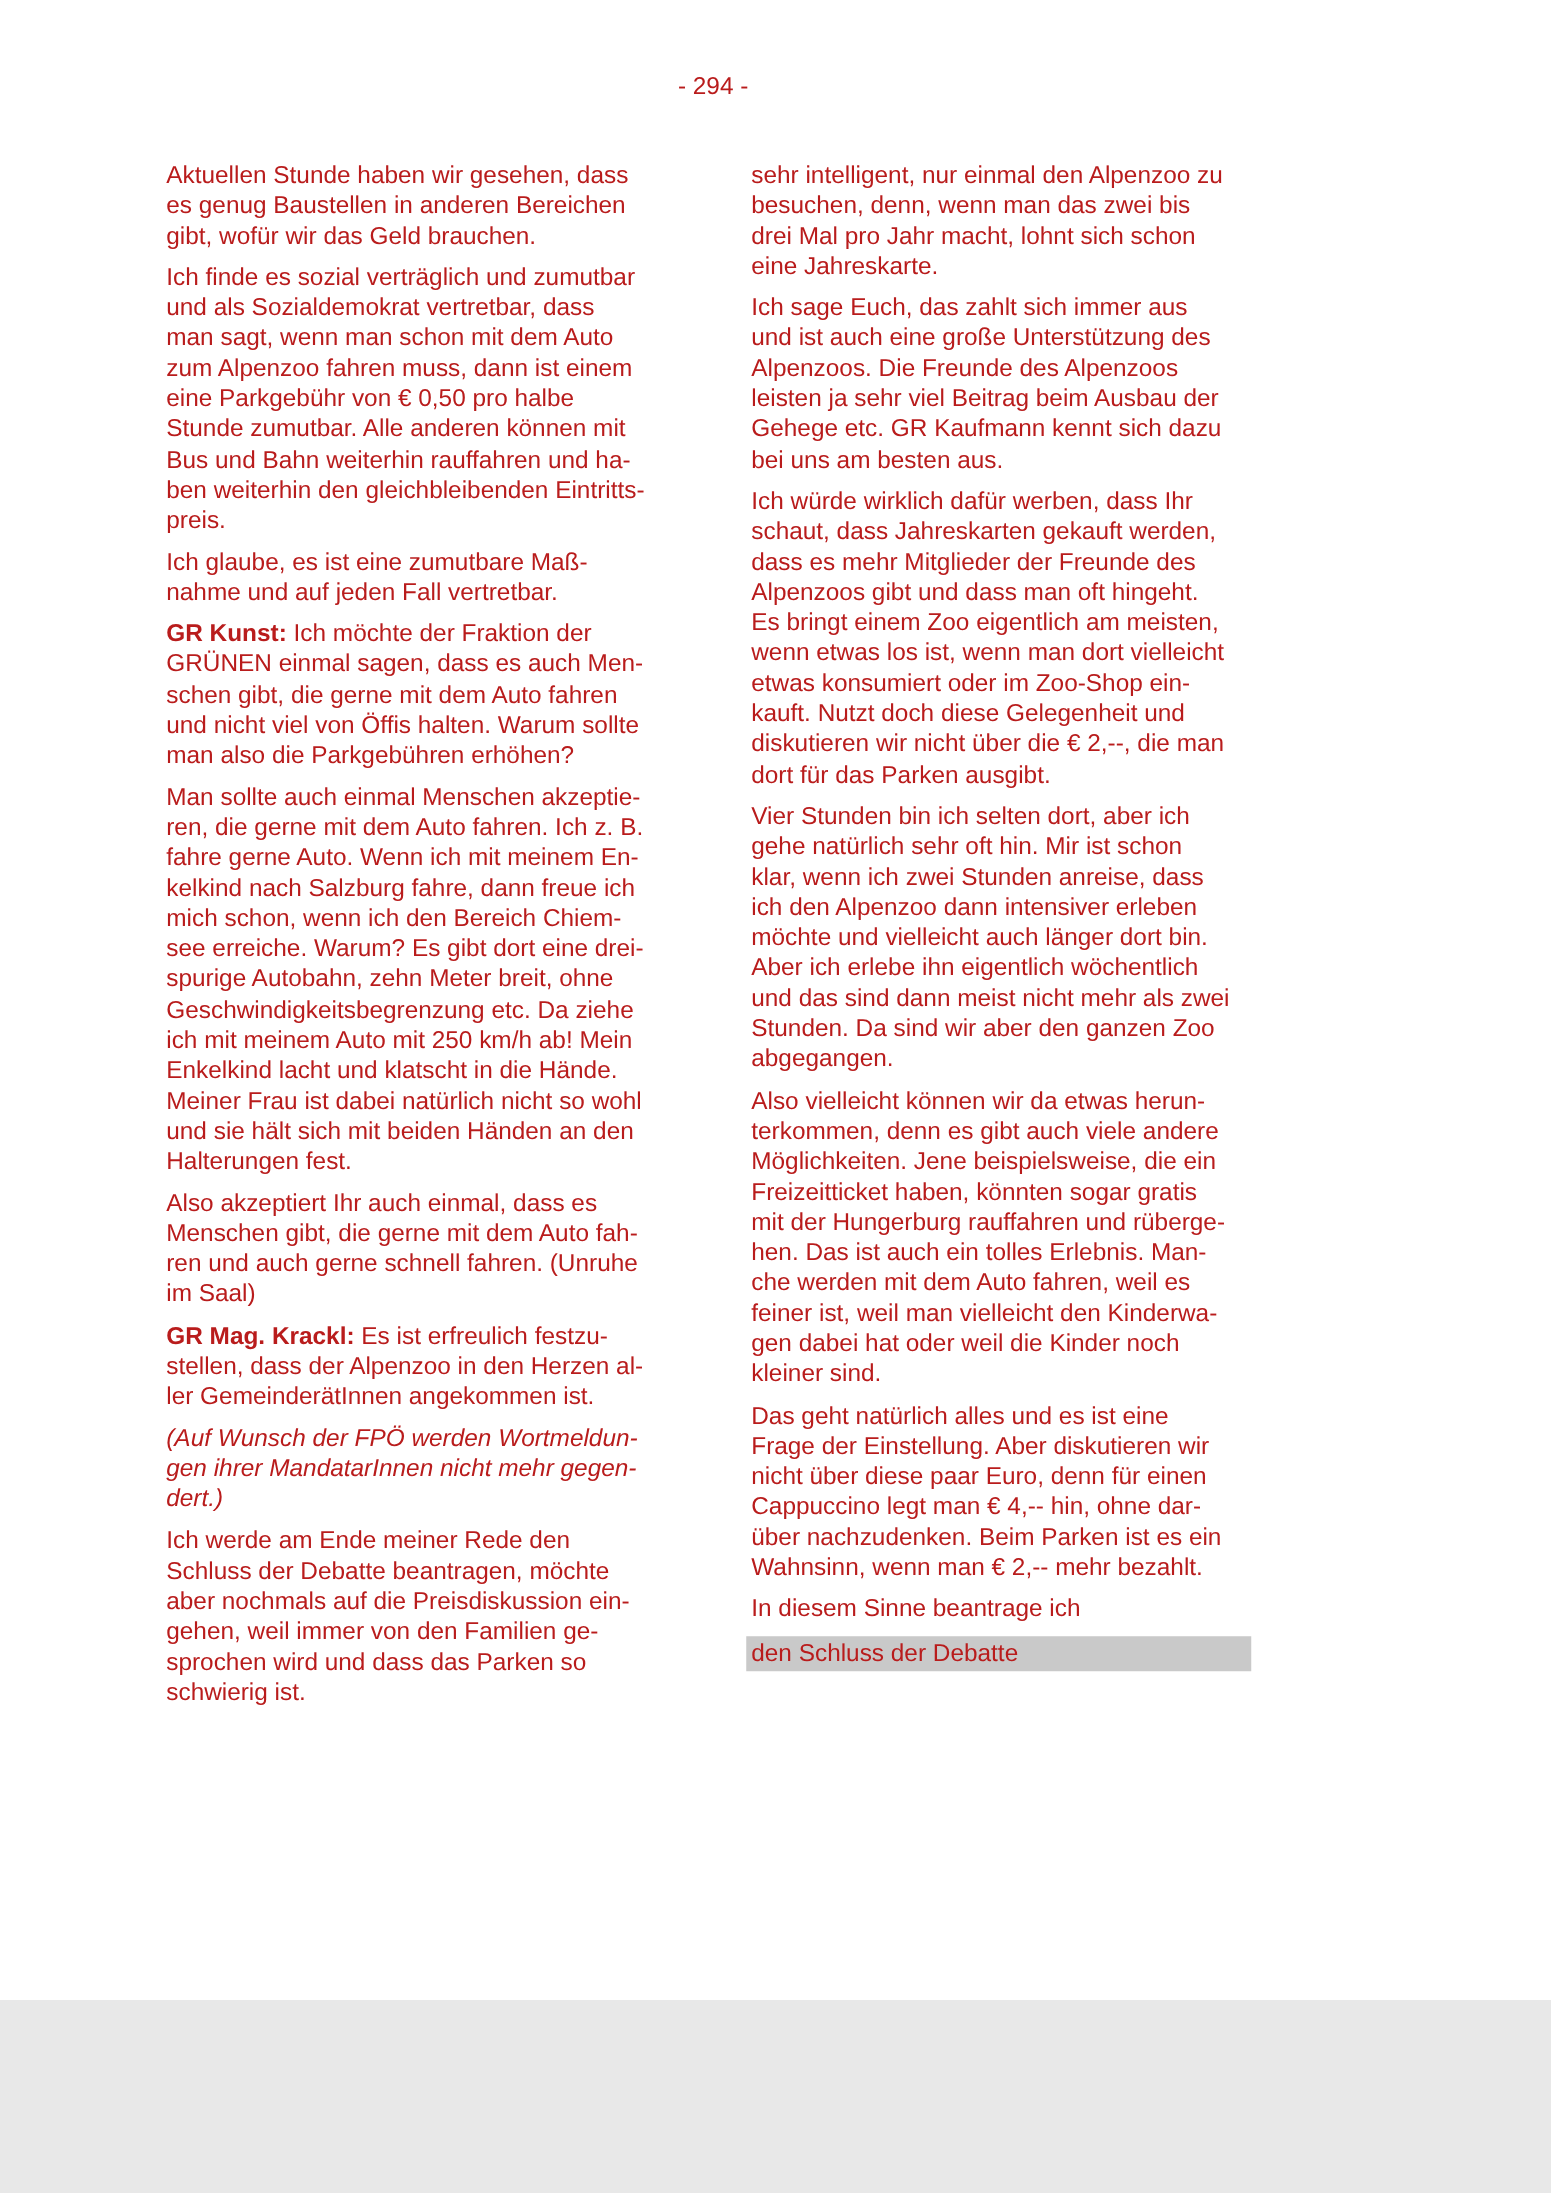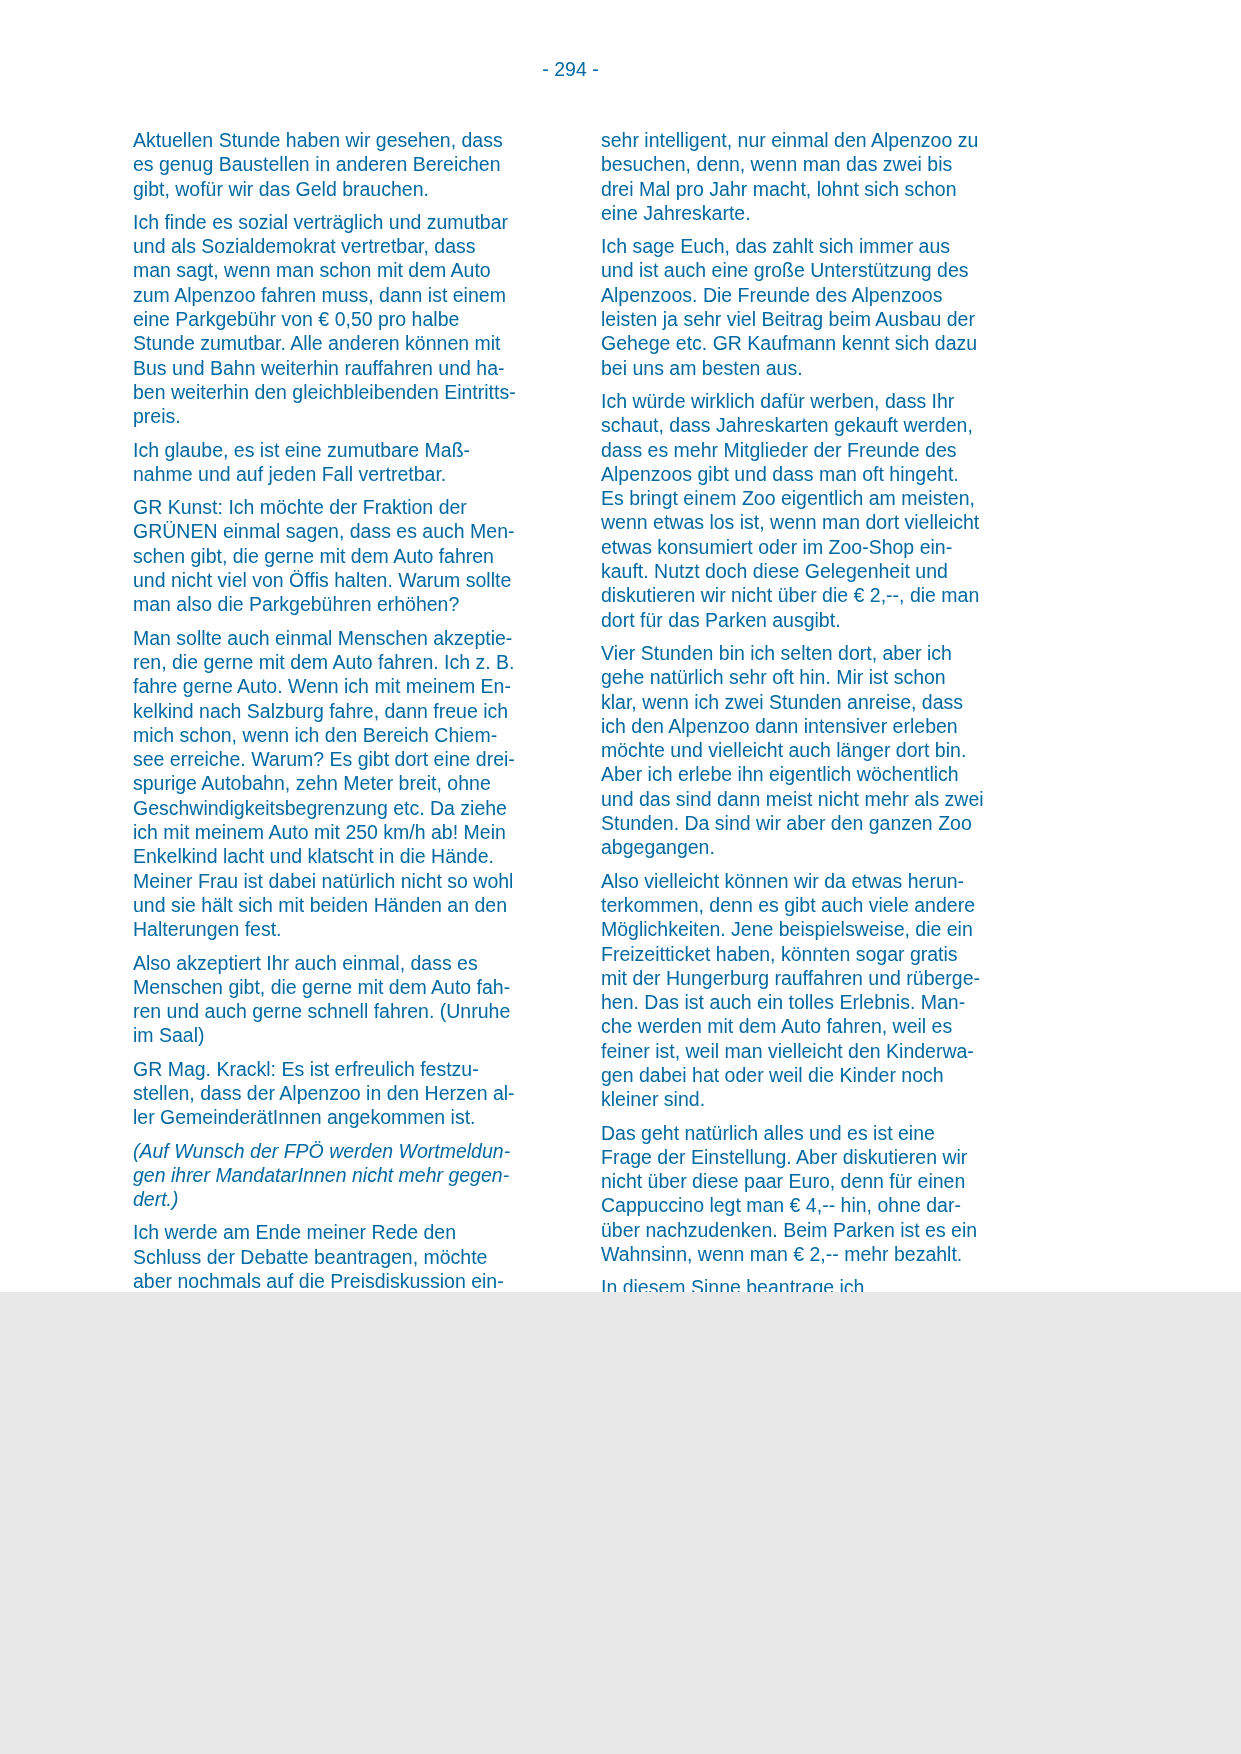--- a/index.html
+++ b/index.html
@@ -1,22 +1,22 @@
 <!DOCTYPE html>
 <html><head>
 <meta charset="utf-8">
 <style>
   html, body { margin: 0; padding: 0; background: #e8e8e8; }
   .page {
     position: relative;
     width: 1241px;
-    height: 1292px;
+    height: 1600px;
     background: #ffffff;
     font-family: "Liberation Sans", "DejaVu Sans", sans-serif;
-    color: #0369a1;
+    color: #b91c1c;
     margin: 0 auto;
     overflow: hidden;
   }
   .page-number {
     position: absolute;
     left: 133px;
     top: 58px;
     width: 875px;
     text-align: center;
     font-size: 19.5px;
@@ -31,30 +31,29 @@
   }
   .col { width: 434px; }
   .col.left { margin-right: 34px; }
   .col.right { width: 412px; }
   .para {
     margin: 0 0 9px 0;
     font-size: 19.5px;
     line-height: 24.3px;
     white-space: pre;
   }
-  .bold { font-weight: normal; }
+  .bold { font-weight: bold; }
   .italic { font-style: italic; }
   .highlight {
     background: #c9c9c9;
     margin-left: -4px;
-    padding: 18px 6px 2px 4px;
+    padding: 2px 6px 2px 4px;
     display: inline-block;
     width: 404px;
     box-sizing: border-box;
-    text-align: right;
   }
   .footer {
     position: absolute;
     left: 133px;
     top: 1637px;
     width: 875px;
   }
   .footer-rule {
     border-top: 2px solid #000000;
     width: 100%;

